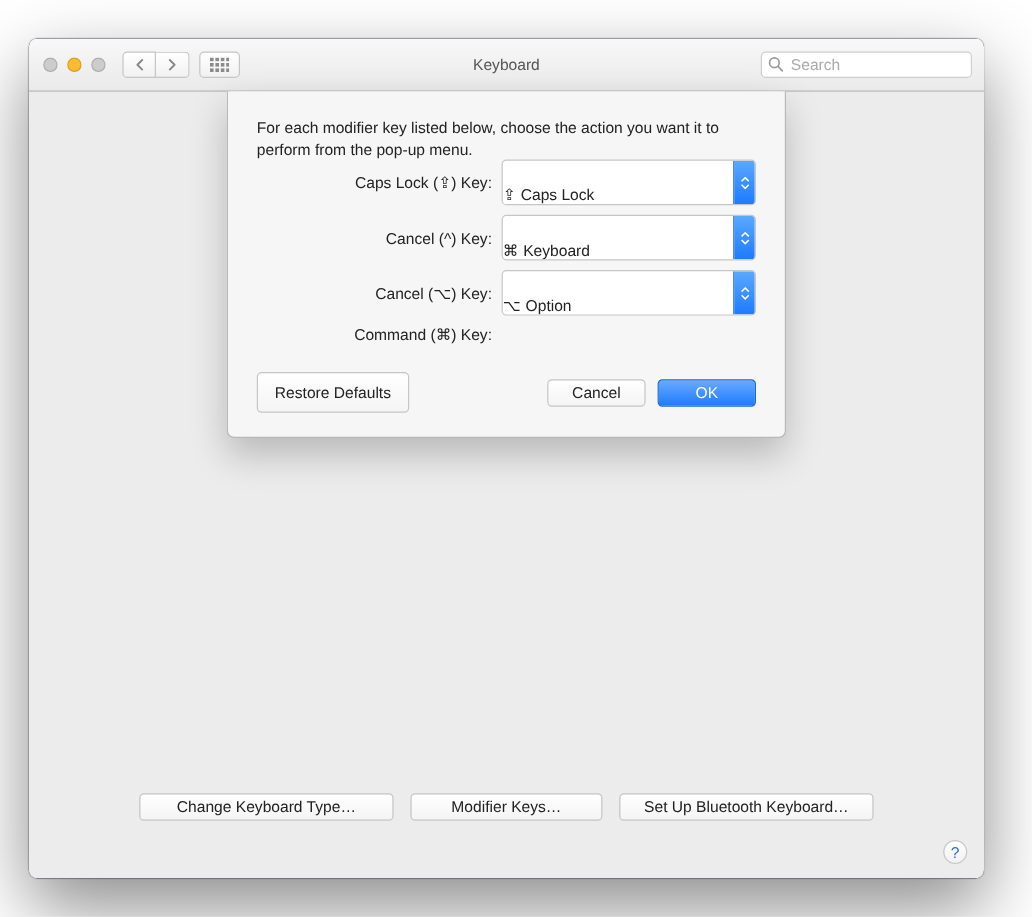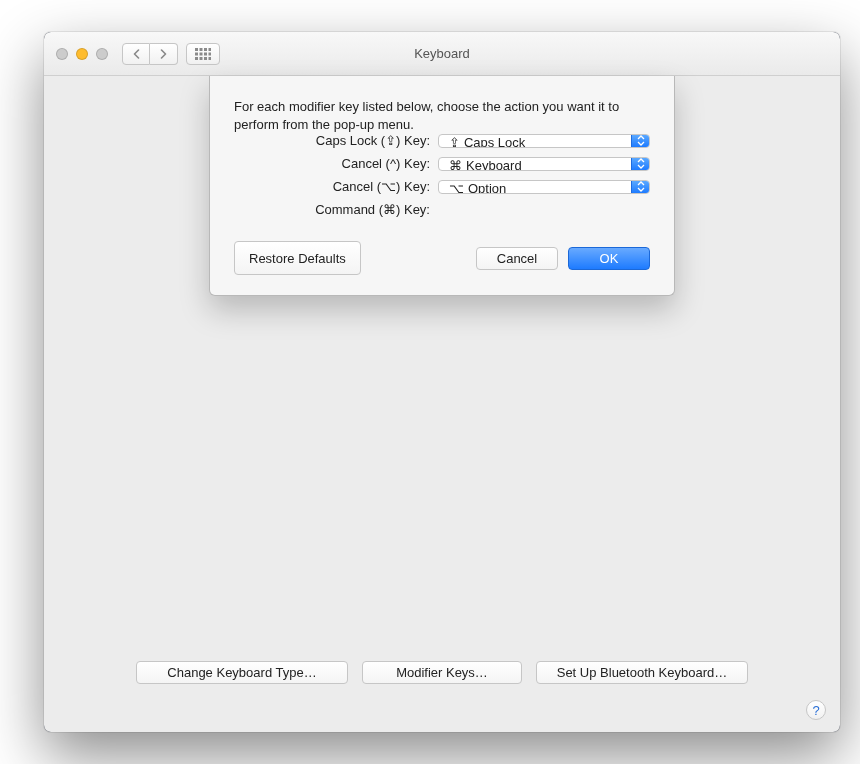--- a/index.html
+++ b/index.html
@@ -7,21 +7,21 @@
     font-family: -apple-system, "Helvetica Neue", Helvetica, Arial, sans-serif;
     font-size: 13px;
     color: #222;
     background: #fff;
     width: 860px;
     height: 764px;
     position: relative;
   }
   .window {
     position: absolute;
-    left: 44px;
+    left: 24px;
     top: 32px;
     width: 796px;
     height: 700px;
     background: #0f172a;
     border-radius: 7px;
     box-shadow: 0 24px 60px rgba(0,0,0,.45), 0 0 0 1px rgba(0,0,0,.08);
     overflow: hidden;
   }
   .titlebar {
     height: 44px;
@@ -159,28 +159,28 @@
   }
   .field-label {
     flex: 0 0 204px;
     text-align: right;
     font-size: 13px;
     color: #222;
     padding-right: 8px;
   }
   .popup {
     flex: 1;
-    height: 14px;
+    height: 38px;
     background: #fff;
     border: 1px solid #c6c6c6;
     border-radius: 4px;
     display: flex;
-    align-items: flex-start;
-    position: relative;
-    padding-left: 10px;
+    align-items: flex-end;
+    position: relative;
+    padding-left: 0;
     font-size: 13px;
     color: #222;
     overflow: hidden;
   }
   .popup-text .sym { margin-right: 4px; }
   .popup-arrows {
     position: absolute;
     right: 0; top: 0;
     width: 18px;
     height: 100%;
@@ -248,20 +248,29 @@
           <rect x="0" y="9" width="3" height="3"></rect>
             <rect x="4.5" y="9" width="3" height="3"></rect>
             <rect x="9" y="9" width="3" height="3"></rect>
             <rect x="13.5" y="9" width="2.5" height="3"></rect>
         </g>
       </svg>
     </div>
 
     <div class="win-title">Keyboard</div>
 
+    <div class="search-wrap">
+      <span class="search-icon">
+        <svg width="13" height="13" viewBox="0 0 13 13">
+            <circle cx="5.3" cy="5.3" r="4" stroke="#9a9a9a" stroke-width="1.4" fill="none"></circle>
+            <line x1="8.3" y1="8.3" x2="12" y2="12" stroke="#9a9a9a" stroke-width="1.4" stroke-linecap="round"></line>
+          </svg>
+      </span>
+      <input class="search-input" type="text" placeholder="Search" style="">
+    </div>
   </div>
 
   <div class="content">
 
     <div class="bottom-row">
       <button class="mac-btn wide">Change Keyboard Type…</button>
       <button class="mac-btn" style="min-width:160px">Modifier Keys…</button>
       <button class="mac-btn wide">Set Up Bluetooth Keyboard…</button>
     </div>
 

